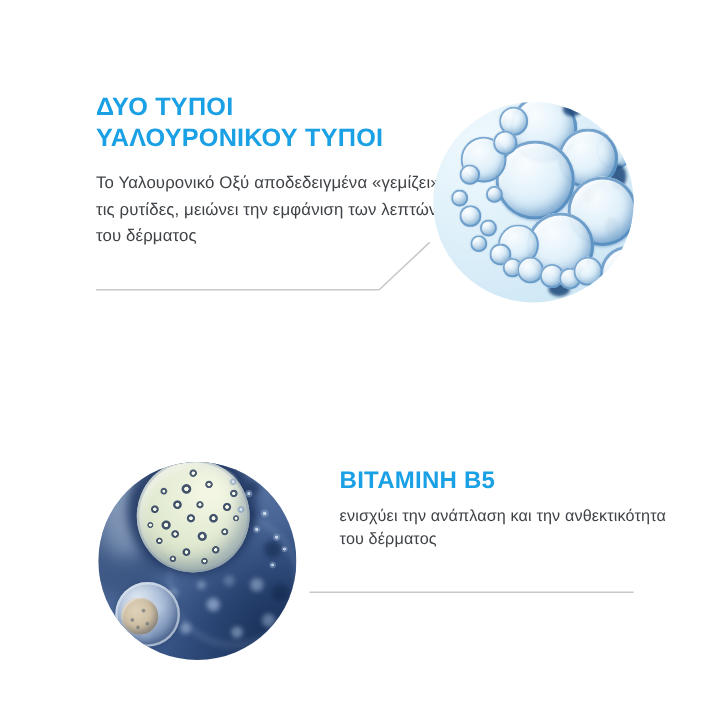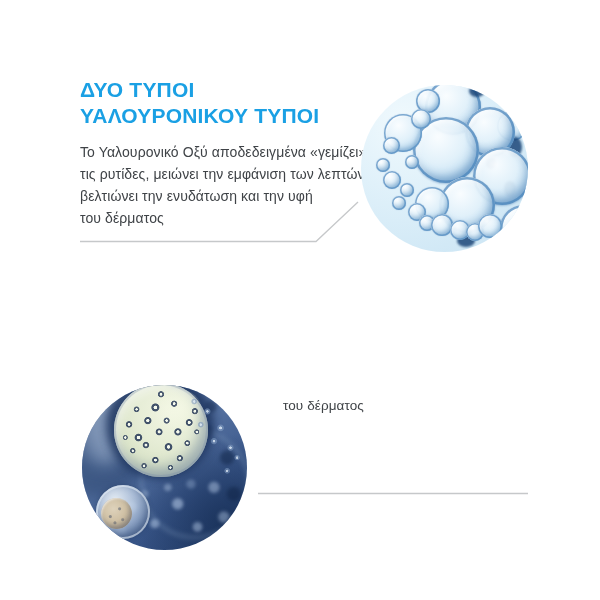--- a/index.html
+++ b/index.html
@@ -142,21 +142,20 @@
   </svg>
 
   <section class="sec sec-ha">
     <h2 class="sec-title">
       <span class="t-line">ΔΥΟ ΤΥΠΟΙ</span>
       <span class="t-line">ΥΑΛΟΥΡΟΝΙΚΟΥ ΤΥΠΟΙ</span>
     </h2>
     <div class="sec-body">
       <div class="b-line">Το Υαλουρονικό Οξύ αποδεδειγμένα «γεμίζει»</div>
       <div class="b-line">τις ρυτίδες, μειώνει την εμφάνιση των λεπτών</div>
-      <div class="b-line">βελτιώνει την ενυδάτωση και την υφή</div>
       <div class="b-line">του δέρματος</div>
     </div>
   </section>
 
   <div class="photo photo-ha">
     <div class="bub big" style="left:64px;top:-6px;width:56px;height:56px;"></div>
     <div class="bub" style="left:136px;top:26px;width:30px;height:30px;"></div>
     <div class="crev" style="left:147px;top:52px;width:14px;height:20px;"></div>
     <div class="crev" style="left:143px;top:96px;width:12px;height:16px;"></div>
     <div class="crev" style="left:108px;top:0;width:16px;height:12px;"></div>
@@ -195,18 +194,22 @@
       <div class="b5-layer b5-lobe"></div>
       <div class="b5-layer b5-sphere-droplets"></div>
     </div>
     <div class="b5-layer b5-dark-droplets"></div>
     <div class="b5-layer b5-small">
       <div class="b5-layer b5-tan"></div>
     </div>
   </div>
 
   <section class="sec sec-b5">
+    <h2 class="sec-title">
+      <span class="t-line">ΒΙΤΑΜΙΝΗ B5</span>
+    </h2>
     <div class="sec-body">
+      <div class="b-line">ενισχύει την ανάπλαση και την ανθεκτικότητα</div>
       <div class="b-line">του δέρματος</div>
     </div>
   </section>
 
 </div>
 
 </body></html>

